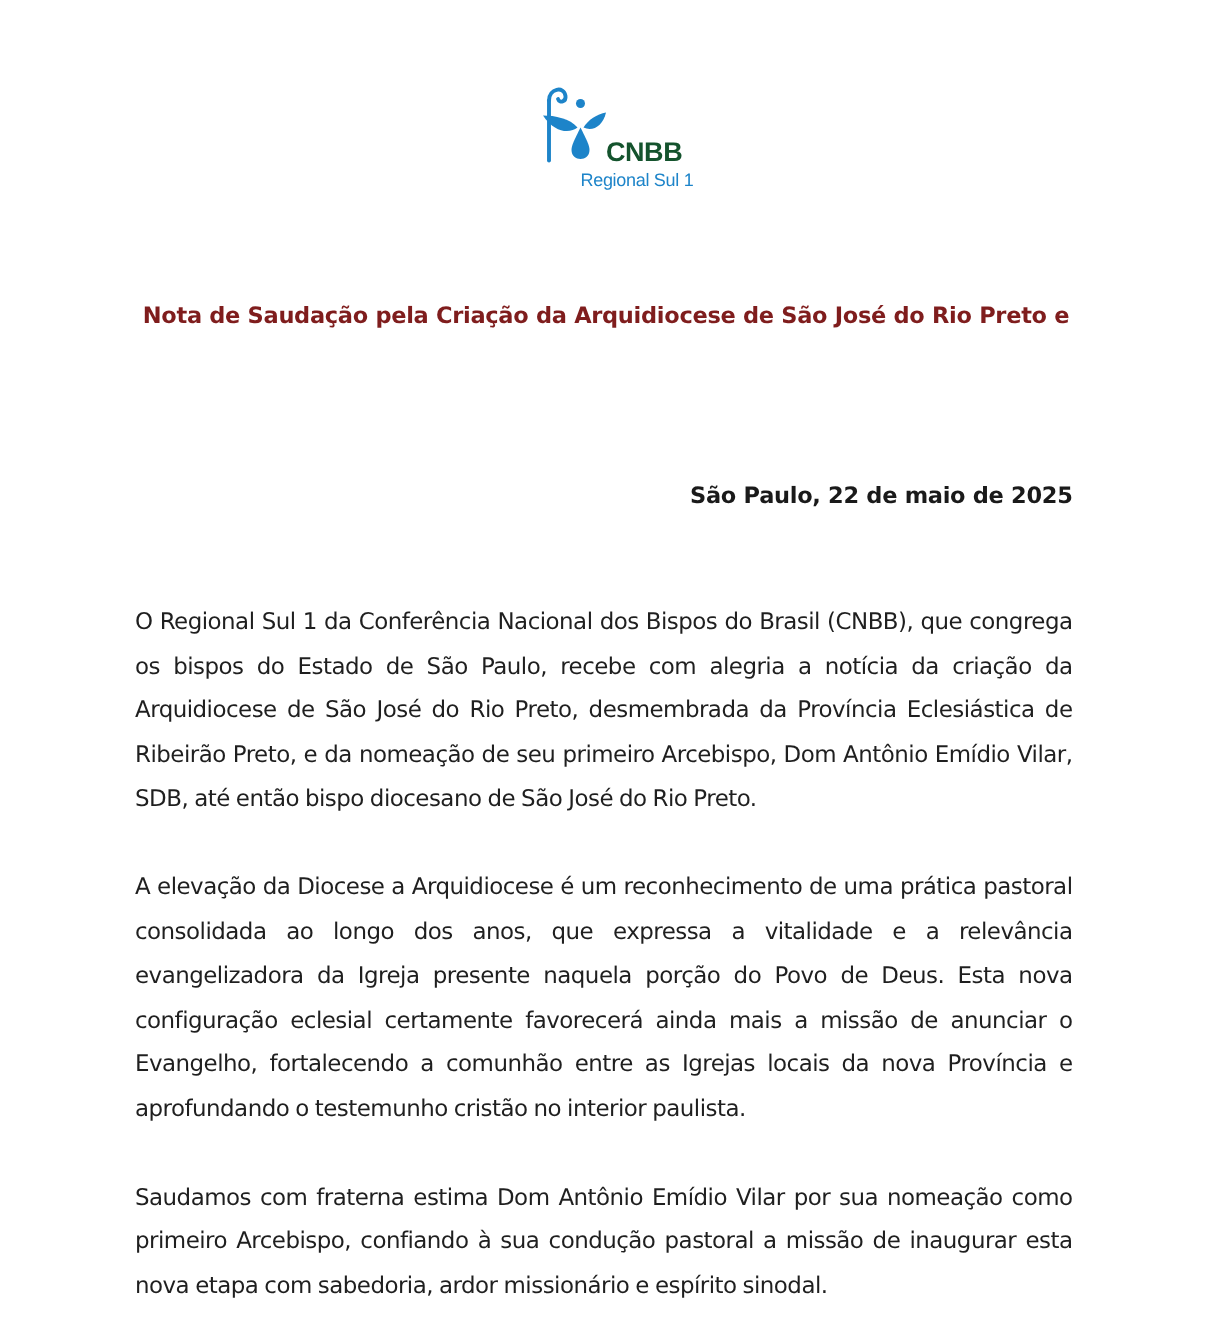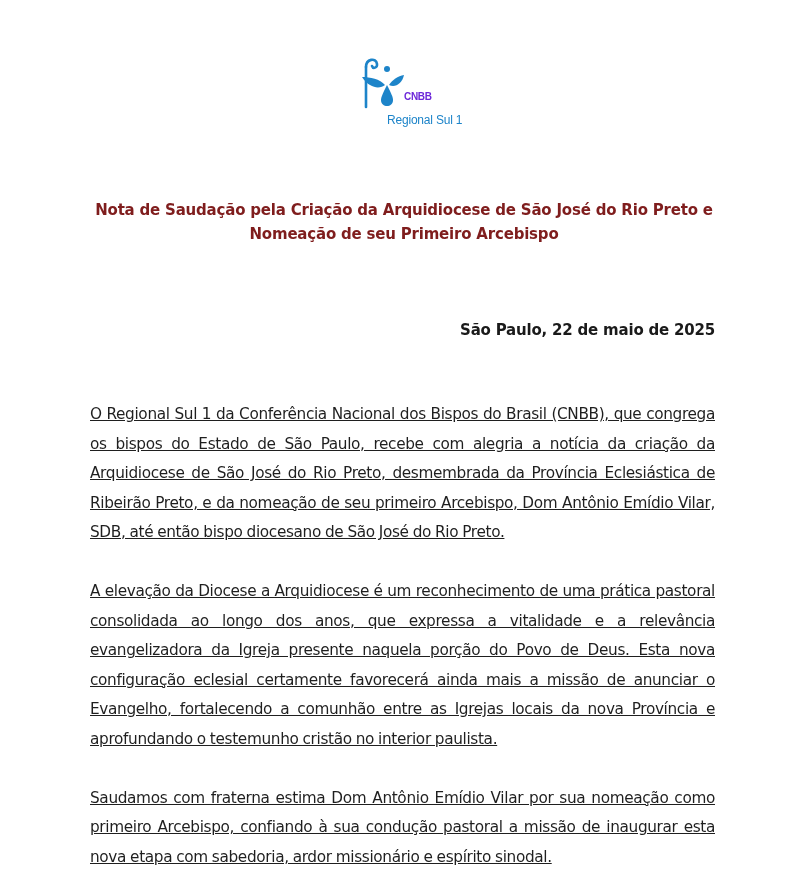--- a/index.html
+++ b/index.html
@@ -22,22 +22,22 @@
       width: 100px;
       height: 80px;
     }
     .logo svg { display: block; }
     .logo-text-main {
       position: absolute;
       left: 46px;
       top: 36px;
       font-family: "Liberation Sans", sans-serif;
       font-weight: bold;
-      font-size: 10px;
-      color: #6d28d9;
+      font-size: 18px;
+      color: #14532d;
       letter-spacing: -0.3px;
     }
     .logo-text-sub {
       position: absolute;
       left: 29px;
       top: 58px;
       font-family: "Liberation Sans", sans-serif;
       font-size: 12px;
       color: #1d84c9;
       white-space: nowrap;
@@ -76,21 +76,20 @@
       font-family: "DejaVu Sans", sans-serif;
       font-size: 15.3px;
       line-height: 29.5px;
       color: #1f1f1f;
       letter-spacing: -0.35px;
       word-spacing: -0.5px;
     }
     .body p {
       margin: 0 0 29.5px 0;
       text-align: justify;
-      text-decoration: underline;
     }
   </style>
 </head>
 <body>
 
 <div class="logo">
   <svg width="48" height="56" viewBox="0 0 48 56">
 
     <path d="M8 12 C8 4, 18 2, 19 9 C19.5 13, 15 14, 14 11" fill="none" stroke="#1d84c9" stroke-width="2.6" stroke-linecap="round"></path>
     <path d="M8 12 L8 52" fill="none" stroke="#1d84c9" stroke-width="2.6" stroke-linecap="round"></path>
@@ -102,21 +101,20 @@
     <path d="M46 20 C40 21, 34 25, 31 30 C37 33, 44 29, 46 20 Z" fill="#1d84c9"></path>
 
     <path d="M29 30 C25 38, 23 42, 23 45 C23 49, 26 51, 29 51 C32 51, 35 49, 35 45 C35 42, 33 38, 29 30 Z" fill="#1d84c9"></path>
   </svg>
   <div class="logo-text-main">CNBB</div>
   <div class="logo-text-sub">Regional Sul 1</div>
 </div>
 
 <div class="title">
   <div>Nota de Saudação pela Criação da Arquidiocese de São José do Rio Preto e</div>
-  <div>Nomeação de seu Primeiro Arcebispo</div>
 </div>
 
 <div class="meta">
   <div>São Paulo, 22 de maio de 2025</div>
 </div>
 
 <div class="body">
   <p>O Regional Sul 1 da Conferência Nacional dos Bispos do Brasil (CNBB), que congrega os bispos do Estado de São Paulo, recebe com alegria a notícia da criação da Arquidiocese de São José do Rio Preto, desmembrada da Província Eclesiástica de Ribeirão Preto, e da nomeação de seu primeiro Arcebispo, Dom Antônio Emídio Vilar, SDB, até então bispo diocesano de São José do Rio Preto.</p>
   <p>A elevação da Diocese a Arquidiocese é um reconhecimento de uma prática pastoral consolidada ao longo dos anos, que expressa a vitalidade e a relevância evangelizadora da Igreja presente naquela porção do Povo de Deus. Esta nova configuração eclesial certamente favorecerá ainda mais a missão de anunciar o Evangelho, fortalecendo a comunhão entre as Igrejas locais da nova Província e aprofundando o testemunho cristão no interior paulista.</p>
   <p>Saudamos com fraterna estima Dom Antônio Emídio Vilar por sua nomeação como primeiro Arcebispo, confiando à sua condução pastoral a missão de inaugurar esta nova etapa com sabedoria, ardor missionário e espírito sinodal.</p>

